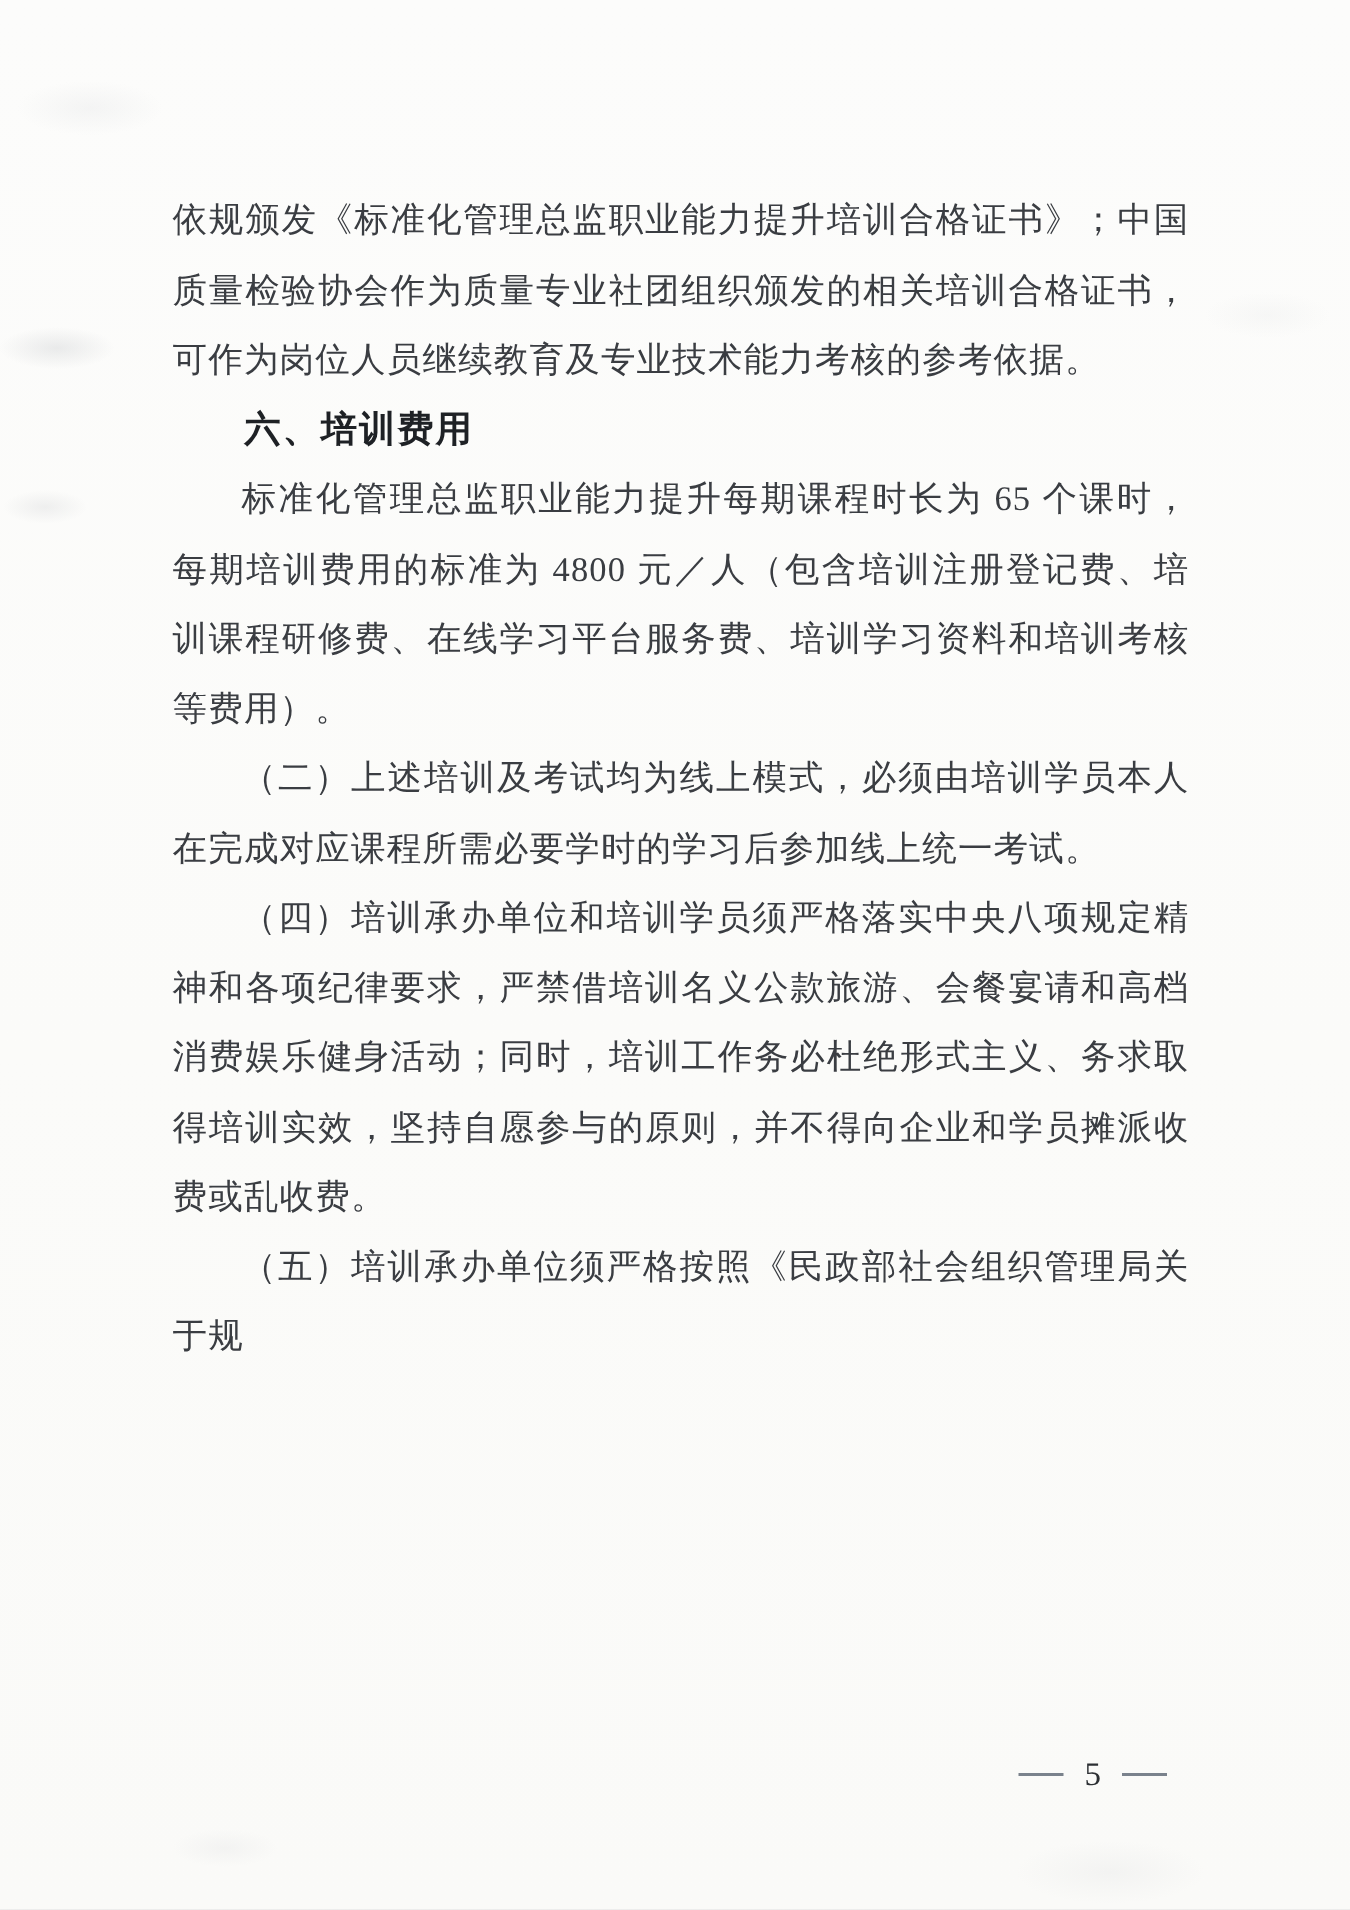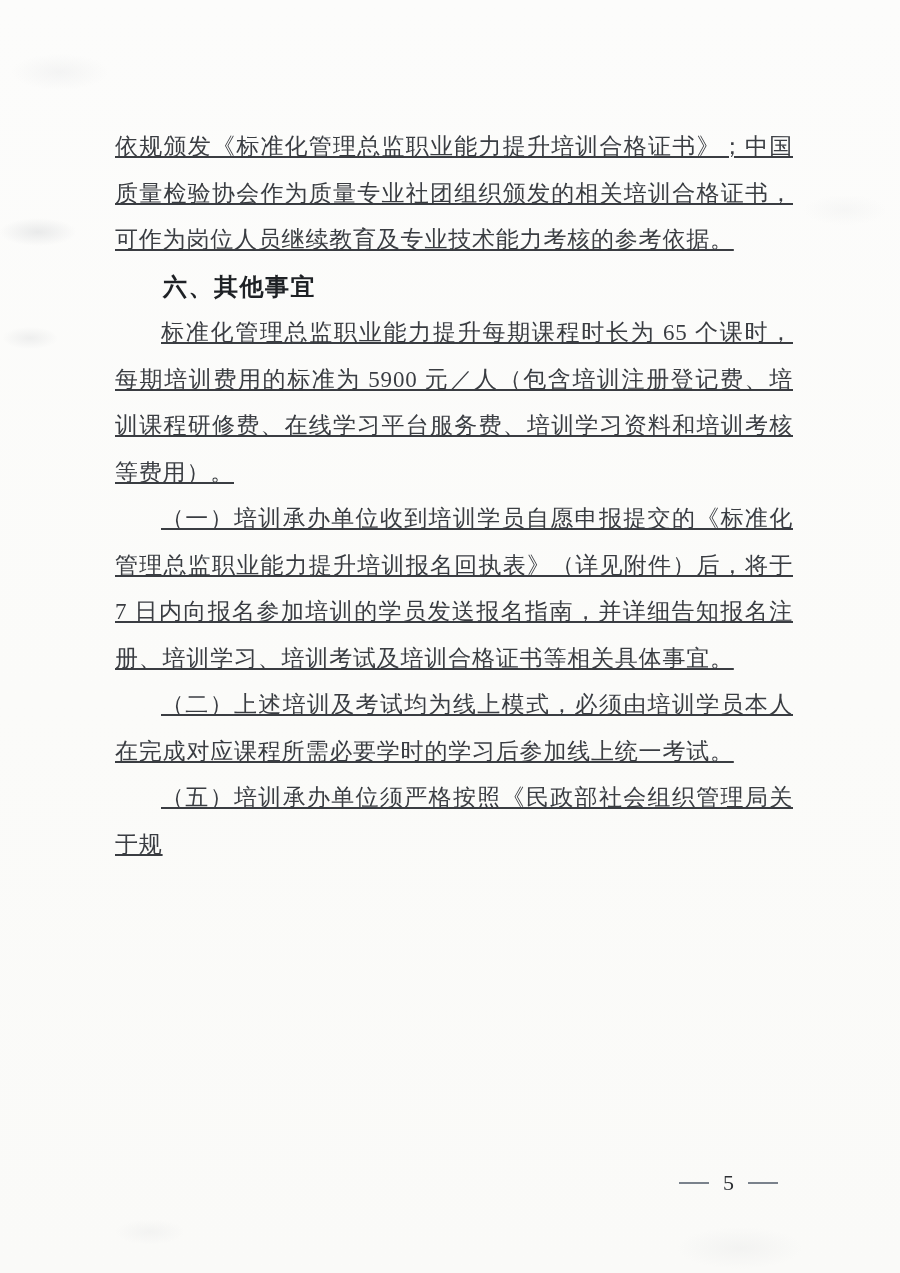--- a/index.html
+++ b/index.html
@@ -31,21 +31,20 @@
     width: 678px;
   }
   .body-text {
     margin: 0;
     font-size: 23px;
     line-height: 46.5px;
     letter-spacing: 0.8px;
     text-align: justify;
     text-justify: inter-character;
     color: #3a3d42;
-    text-decoration: underline;
   }
   .indent {
     text-indent: 2em;
   }
   .section-heading {
     margin: 0;
     font-family: "Liberation Sans", "DejaVu Sans", sans-serif;
     font-weight: 700;
     font-size: 24px;
     line-height: 46.5px;
@@ -75,30 +74,30 @@
   }
 </style>
 </head>
 <body>
 
 <div class="page">
   <div class="content">
 
     <p class="body-text">依规颁发《标准化管理总监职业能力提升培训合格证书》；中国质量检验协会作为质量专业社团组织颁发的相关培训合格证书，可作为岗位人员继续教育及专业技术能力考核的参考依据。</p>
 
-    <h2 class="section-heading">六、其他事宜</h2>
+    <h2 class="section-heading">六、培训费用</h2>
 
-    <p class="body-text indent">标准化管理总监职业能力提升每期课程时长为 65 个课时，每期培训费用的标准为 5900 元／人（包含培训注册登记费、培训课程研修费、在线学习平台服务费、培训学习资料和培训考核等费用）。</p>
+    <p class="body-text indent">标准化管理总监职业能力提升每期课程时长为 65 个课时，每期培训费用的标准为 4800 元／人（包含培训注册登记费、培训课程研修费、在线学习平台服务费、培训学习资料和培训考核等费用）。</p>
 
 
-    <p class="body-text indent">（一）培训承办单位收到培训学员自愿申报提交的《标准化管理总监职业能力提升培训报名回执表》（详见附件）后，将于 7 日内向报名参加培训的学员发送报名指南，并详细告知报名注册、培训学习、培训考试及培训合格证书等相关具体事宜。</p>
 
     <p class="body-text indent">（二）上述培训及考试均为线上模式，必须由培训学员本人在完成对应课程所需必要学时的学习后参加线上统一考试。</p>
 
 
+    <p class="body-text indent">（四）培训承办单位和培训学员须严格落实中央八项规定精神和各项纪律要求，严禁借培训名义公款旅游、会餐宴请和高档消费娱乐健身活动；同时，培训工作务必杜绝形式主义、务求取得培训实效，坚持自愿参与的原则，并不得向企业和学员摊派收费或乱收费。</p>
 
     <p class="body-text indent">（五）培训承办单位须严格按照《民政部社会组织管理局关于规</p>
 
   </div>
 
   <div class="page-footer">
     <span class="footer-dash"></span>
     <span class="page-number">5</span>
     <span class="footer-dash"></span>
   </div>

